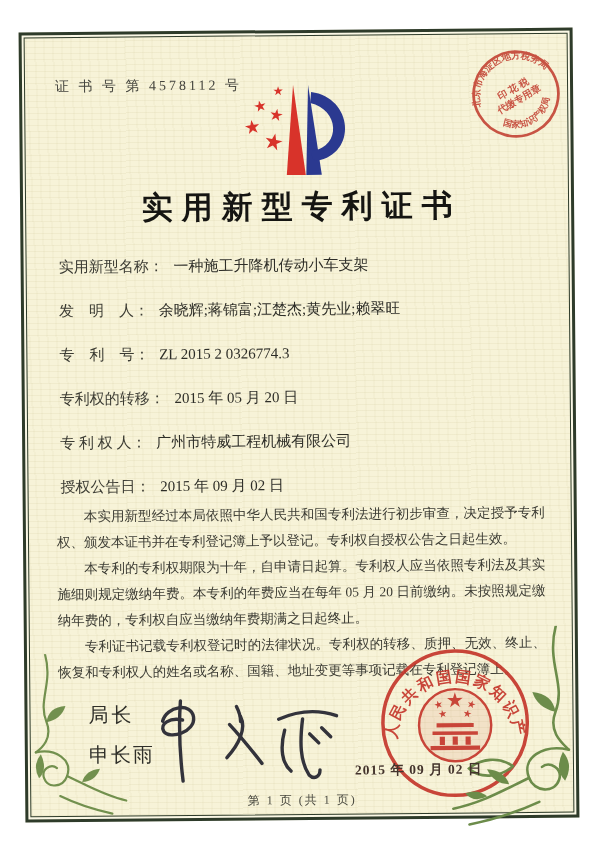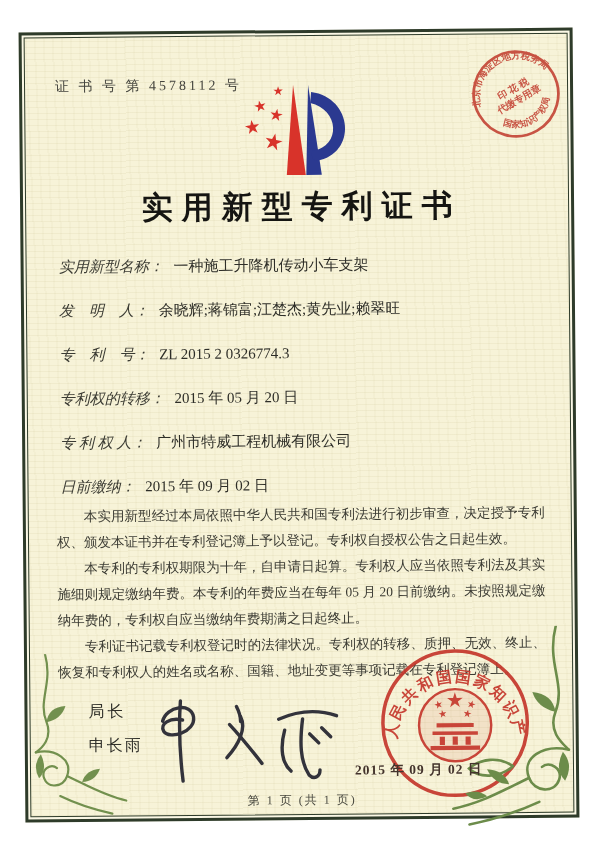--- a/index.html
+++ b/index.html
@@ -27,29 +27,29 @@
     font-size:14px;letter-spacing:3px;color:#45453e;
   }
   .logo{position:absolute;left:50%;top:46px;transform:translateX(-50%);}
   .title{
     position:absolute;left:0;top:150px;width:100%;text-align:center;
     font-size:31px;font-weight:bold;letter-spacing:9px;color:#151512;
     text-indent:9px;
   }
   .fields{position:absolute;left:32px;top:220px;right:26px;}
   .field-row{height:44px;font-size:15px;color:#34342e;white-space:nowrap;}
-  .field-label{color:#3b3b33;font-style:italic;}
+  .field-label{color:#3b3b33;}
   .field-value{color:#2e2e28;margin-left:6px;}
   .paragraphs{
     position:absolute;left:28px;right:26px;top:466px;
     font-size:13.5px;line-height:26px;color:#3b3b33;
     text-align:justify;
   }
   .paragraphs p{margin:0;text-indent:2em;}
-  .signoff{position:absolute;left:58px;top:664px;font-size:16px;color:#2f2f29;}
+  .signoff{position:absolute;left:58px;top:664px;font-size:20px;color:#2f2f29;}
   .signoff .line1{letter-spacing:3px;margin-bottom:13px;}
   .signoff .line2{letter-spacing:2px;margin-top:10px;}
   .signature{position:absolute;left:112px;top:650px;}
   .big-seal{position:absolute;left:342px;top:606px;opacity:0.92;}
   .seal-date{
     position:absolute;left:324px;top:726px;z-index:3;
     font-size:13.5px;letter-spacing:1px;color:#43332c;font-weight:bold;
   }
   .footer{
     position:absolute;left:0;bottom:5px;width:100%;text-align:center;
@@ -101,21 +101,21 @@
       </div>
       <div class="field-row">
         <span class="field-label">专利权的转移：</span>
         <span class="field-value">2015 年 05 月 20 日</span>
       </div>
       <div class="field-row">
         <span class="field-label">专 利 权 人：</span>
         <span class="field-value">广州市特威工程机械有限公司</span>
       </div>
       <div class="field-row">
-        <span class="field-label">日前缴纳：</span>
+        <span class="field-label">授权公告日：</span>
         <span class="field-value">2015 年 09 月 02 日</span>
       </div>
     </div>
 
     <div class="paragraphs">
       <p>本实用新型经过本局依照中华人民共和国专利法进行初步审查，决定授予专利权、颁发本证书并在专利登记簿上予以登记。专利权自授权公告之日起生效。</p>
       <p>本专利的专利权期限为十年，自申请日起算。专利权人应当依照专利法及其实施细则规定缴纳年费。本专利的年费应当在每年 05 月 20 日前缴纳。未按照规定缴纳年费的，专利权自应当缴纳年费期满之日起终止。</p>
       <p>专利证书记载专利权登记时的法律状况。专利权的转移、质押、无效、终止、恢复和专利权人的姓名或名称、国籍、地址变更等事项记载在专利登记簿上。</p>
     </div>
 

